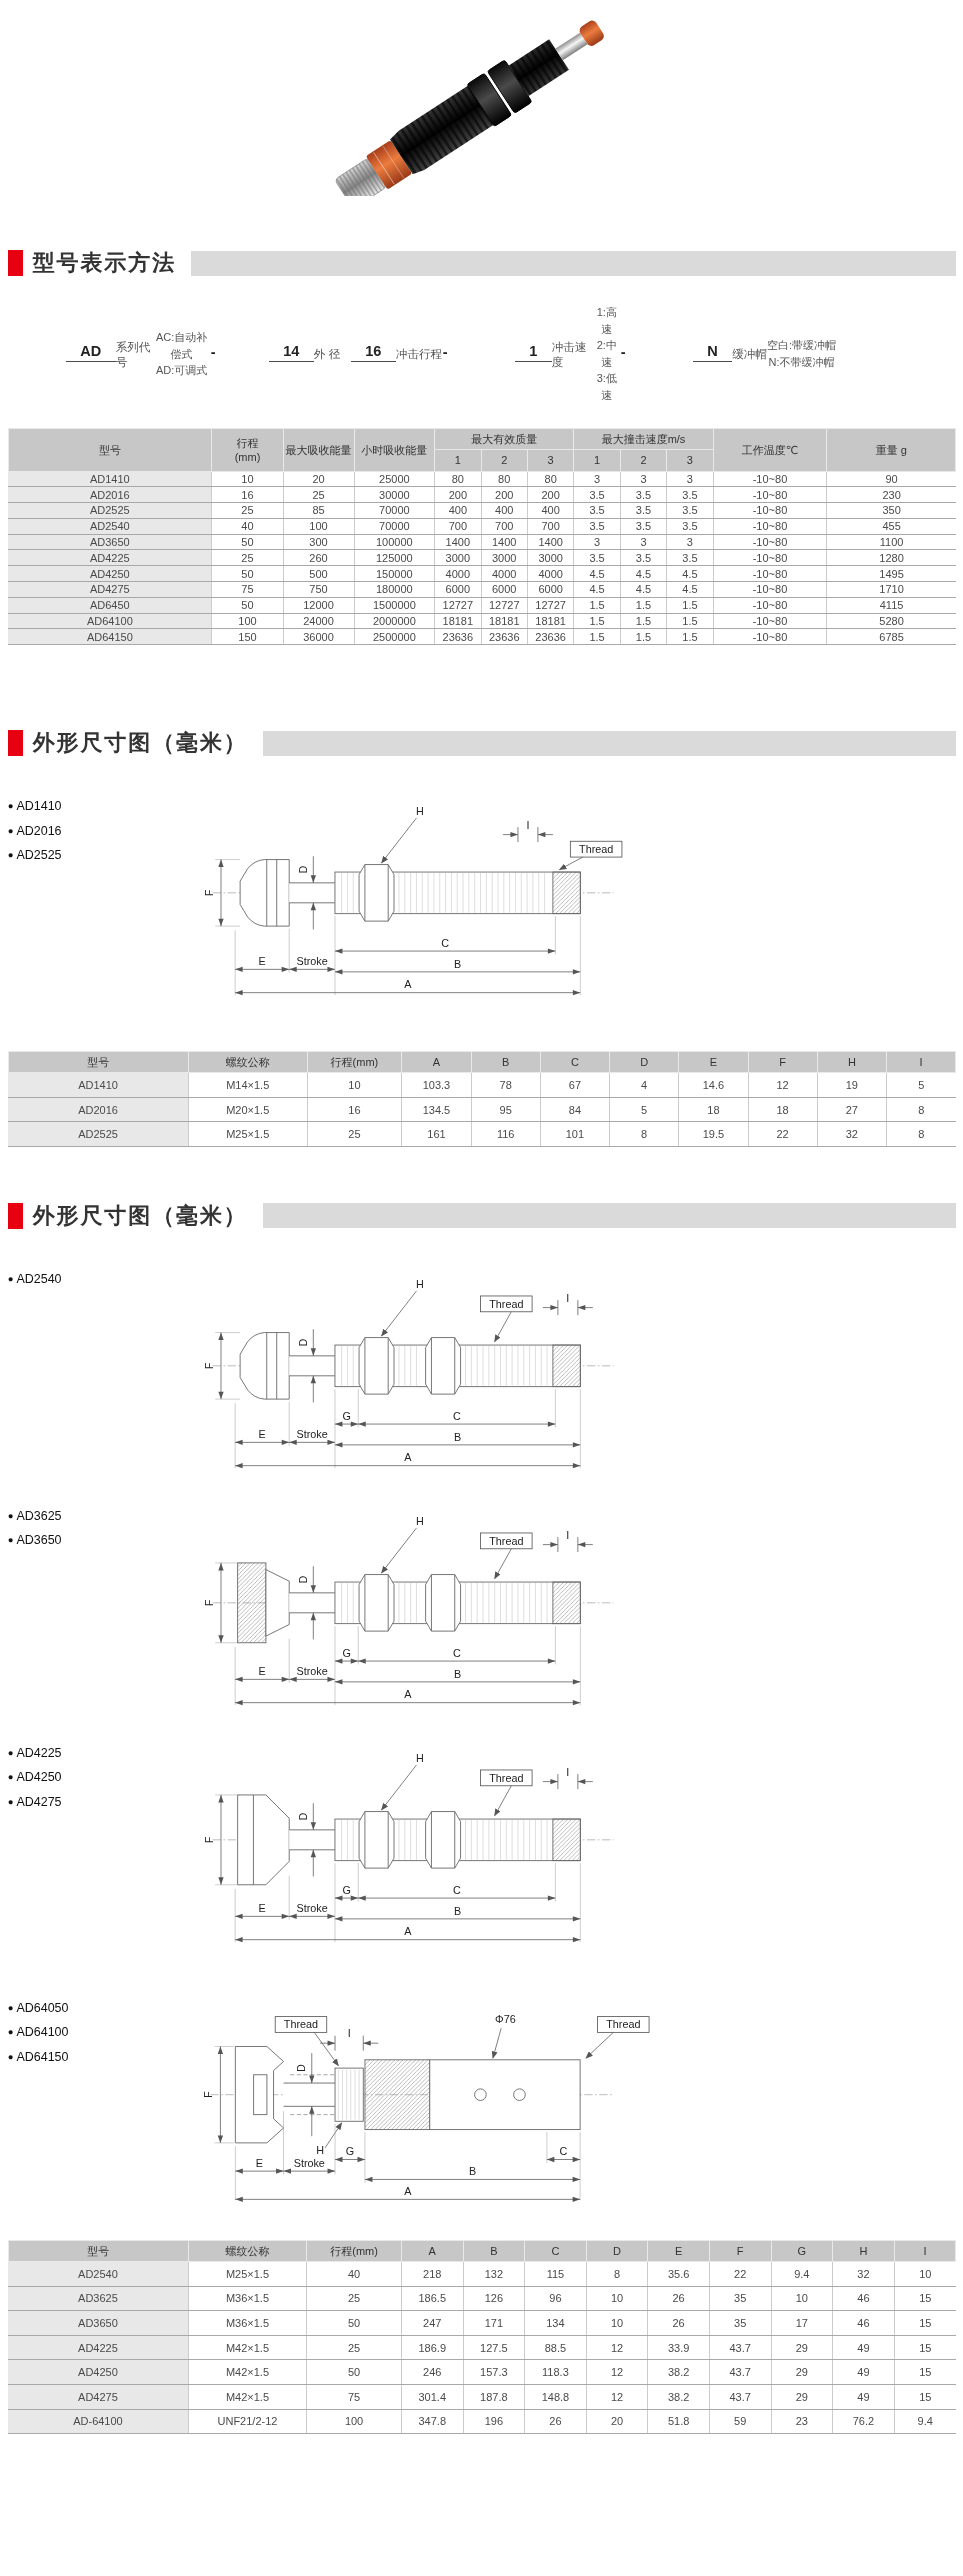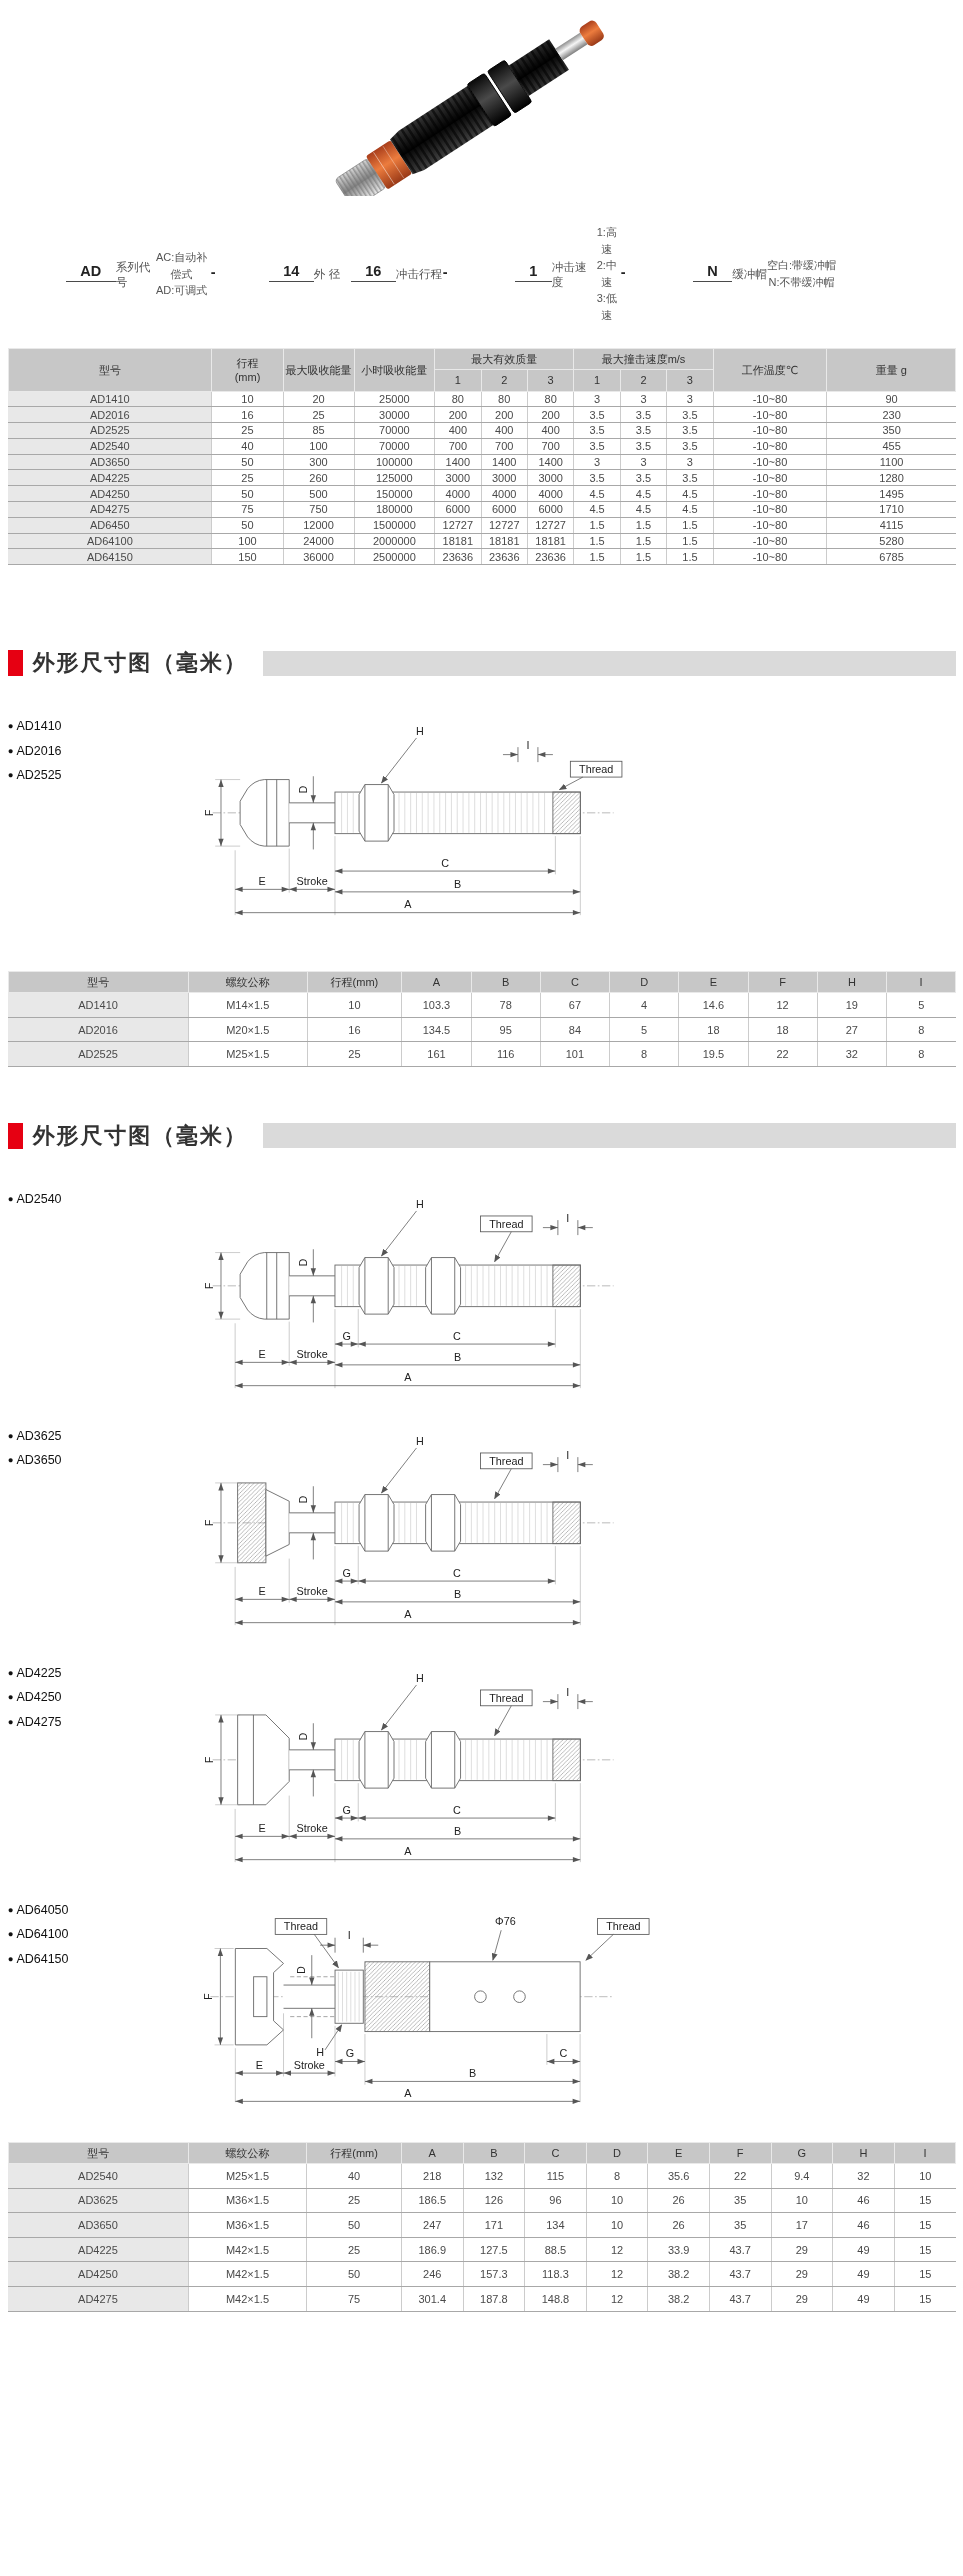--- a/index.html
+++ b/index.html
@@ -80,20 +80,25 @@
  <path d="M-107,-24 l14,-3 h95 v54 h-95 l-14,-3 z" fill="url(#pTh)"></path>
  <rect x="2" y="-29" width="24" height="58" rx="3" fill="url(#gBlk)" stroke="#000"></rect>
  <rect x="30" y="-29" width="24" height="58" rx="3" fill="url(#gBlk)" stroke="#000"></rect>
  <rect x="54" y="-21" width="56" height="42" fill="url(#pTh)"></rect>
  <rect x="110" y="-8" width="34" height="16" fill="url(#gSil)"></rect>
  <rect x="144" y="-13" width="22" height="26" rx="6" fill="url(#gOrg)"></rect>
 </g>
       </svg>
   </div>
 
+  <div class="sec">
+    <div class="sq"></div>
+    <h2>型号表示方法</h2>
+    <div class="bar"></div>
+  </div>
 
   <div class="mcode" id="mcode">
       <div class="mc" style="width: 145px;">
         <div class="code">AD</div>
         <div class="lbl">系列代号</div>
         <div class="nt">AC:自动补偿式<br>AD:可调式</div>
       </div>
       <div class="mc dash" style="width: 58px;">
         <div class="code">-</div>
       </div>
@@ -835,21 +840,21 @@
           <path class="af" d="M195,212 l-9,-3.2 v6.4 z"></path>
           <text class="dt" x="162.5" y="207">E</text>
           <line class="dl" x1="195" y1="212" x2="250" y2="212"></line>
           <path class="af" d="M195,212 l9,-3.2 v6.4 z"></path>
           <path class="af" d="M250,212 l-9,-3.2 v6.4 z"></path>
           <text class="dt" x="222.5" y="207">Stroke</text>
         </svg>
     </div>
   </div>
 
-  <div class="block" style="margin-top:25px">
+  <div class="block" style="margin-top:43px">
     <ul class="models">
         <li>AD64050</li>
         <li>AD64100</li>
         <li>AD64150</li>
       </ul>
     <div class="draw">
       <svg id="svg-d5" width="549" height="216" viewBox="0 0 660 260">
           <defs>
             <marker id="ar5" markerWidth="10" markerHeight="8" refX="9" refY="4" orient="auto">
               <path d="M0,0 L10,4 L0,8 z" fill="#555"></path>
@@ -1050,17 +1055,31 @@
           <td>301.4</td>
           <td>187.8</td>
           <td>148.8</td>
           <td>12</td>
           <td>38.2</td>
           <td>43.7</td>
           <td>29</td>
           <td>49</td>
           <td>15</td>
         </tr>
+        <tr>
+          <td>AD-64100</td>
+          <td>UNF21/2-12</td>
+          <td>100</td>
+          <td>347.8</td>
+          <td>196</td>
+          <td>26</td>
+          <td>20</td>
+          <td>51.8</td>
+          <td>59</td>
+          <td>23</td>
+          <td>76.2</td>
+          <td>9.4</td>
+        </tr>
       </tbody>
   </table>
 
 </div>
 
 
 </body></html>

